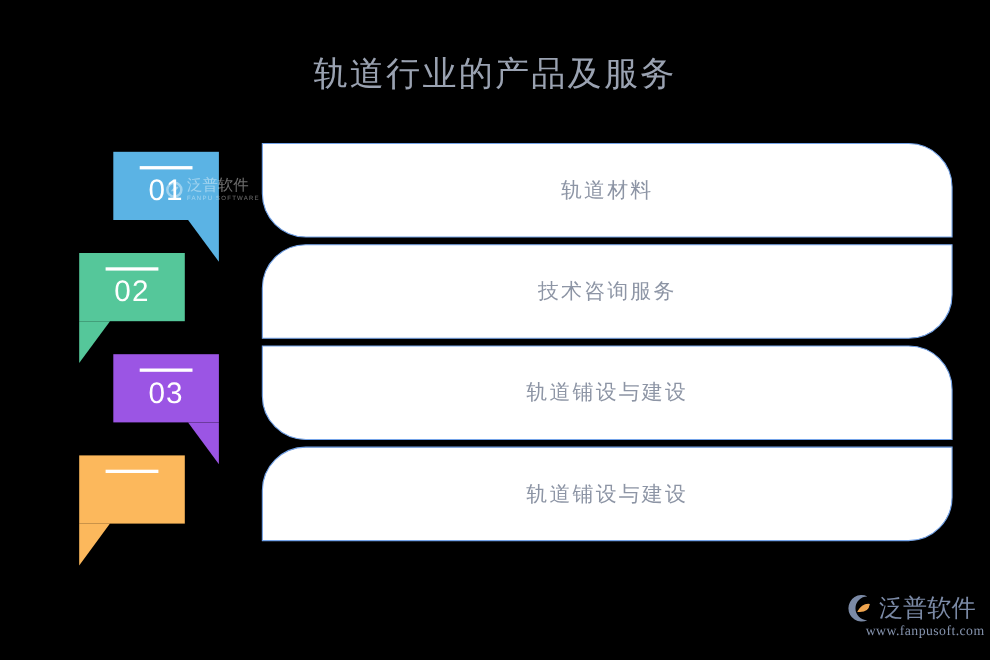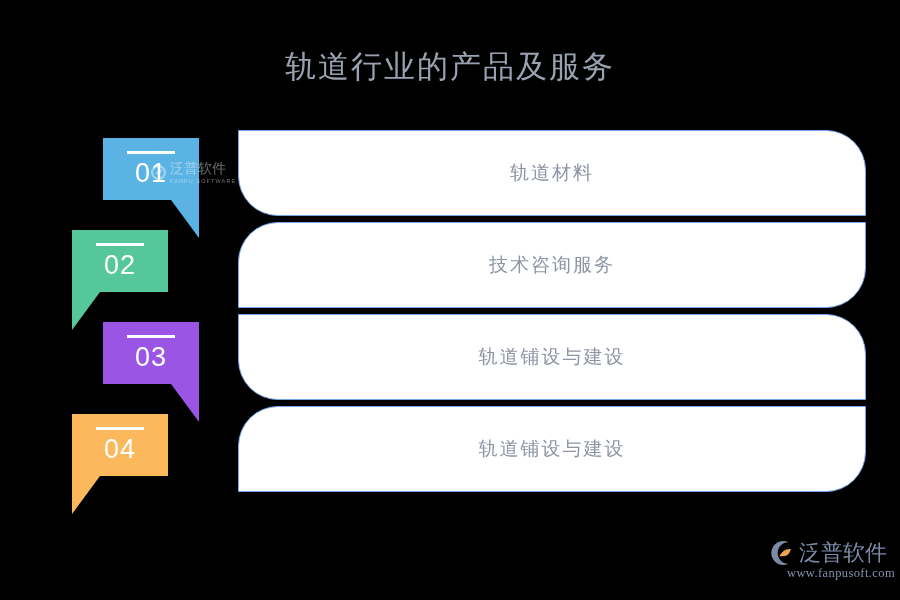--- a/index.html
+++ b/index.html
@@ -251,21 +251,20 @@
     <div class="content-box corners-a" style="border-color: rgb(116, 163, 232);">
       <div class="content-text" style="color: rgb(141, 149, 165);">轨道铺设与建设</div>
     </div>
   </div>
 
   <div class="row r3">
     <div class="badge indent-out">
       <div class="badge-body" style="background: rgb(252, 184, 92);"></div>
       <div class="badge-tail tail-left" style="border-top-color: rgb(252, 184, 92);"></div>
       <div class="badge-rule"></div>
-      <div class="badge-num">04</div>
     </div>
     <div class="content-box corners-b" style="border-color: rgb(116, 163, 232);">
       <div class="content-text" style="color: rgb(141, 149, 165);">轨道铺设与建设</div>
     </div>
   </div>
 
   <div id="watermark">
     <div class="wm-mark">
       <svg viewBox="0 0 26 26" width="17" height="17" aria-hidden="true">
         <path d="M13 1.5 A11.5 11.5 0 1 0 13 24.5 A11.5 11.5 0 1 0 13 1.5 Z M13 5 A8 8 0 1 1 13 21 A8 8 0 1 1 13 5 Z" fill="#ffffff"></path>

